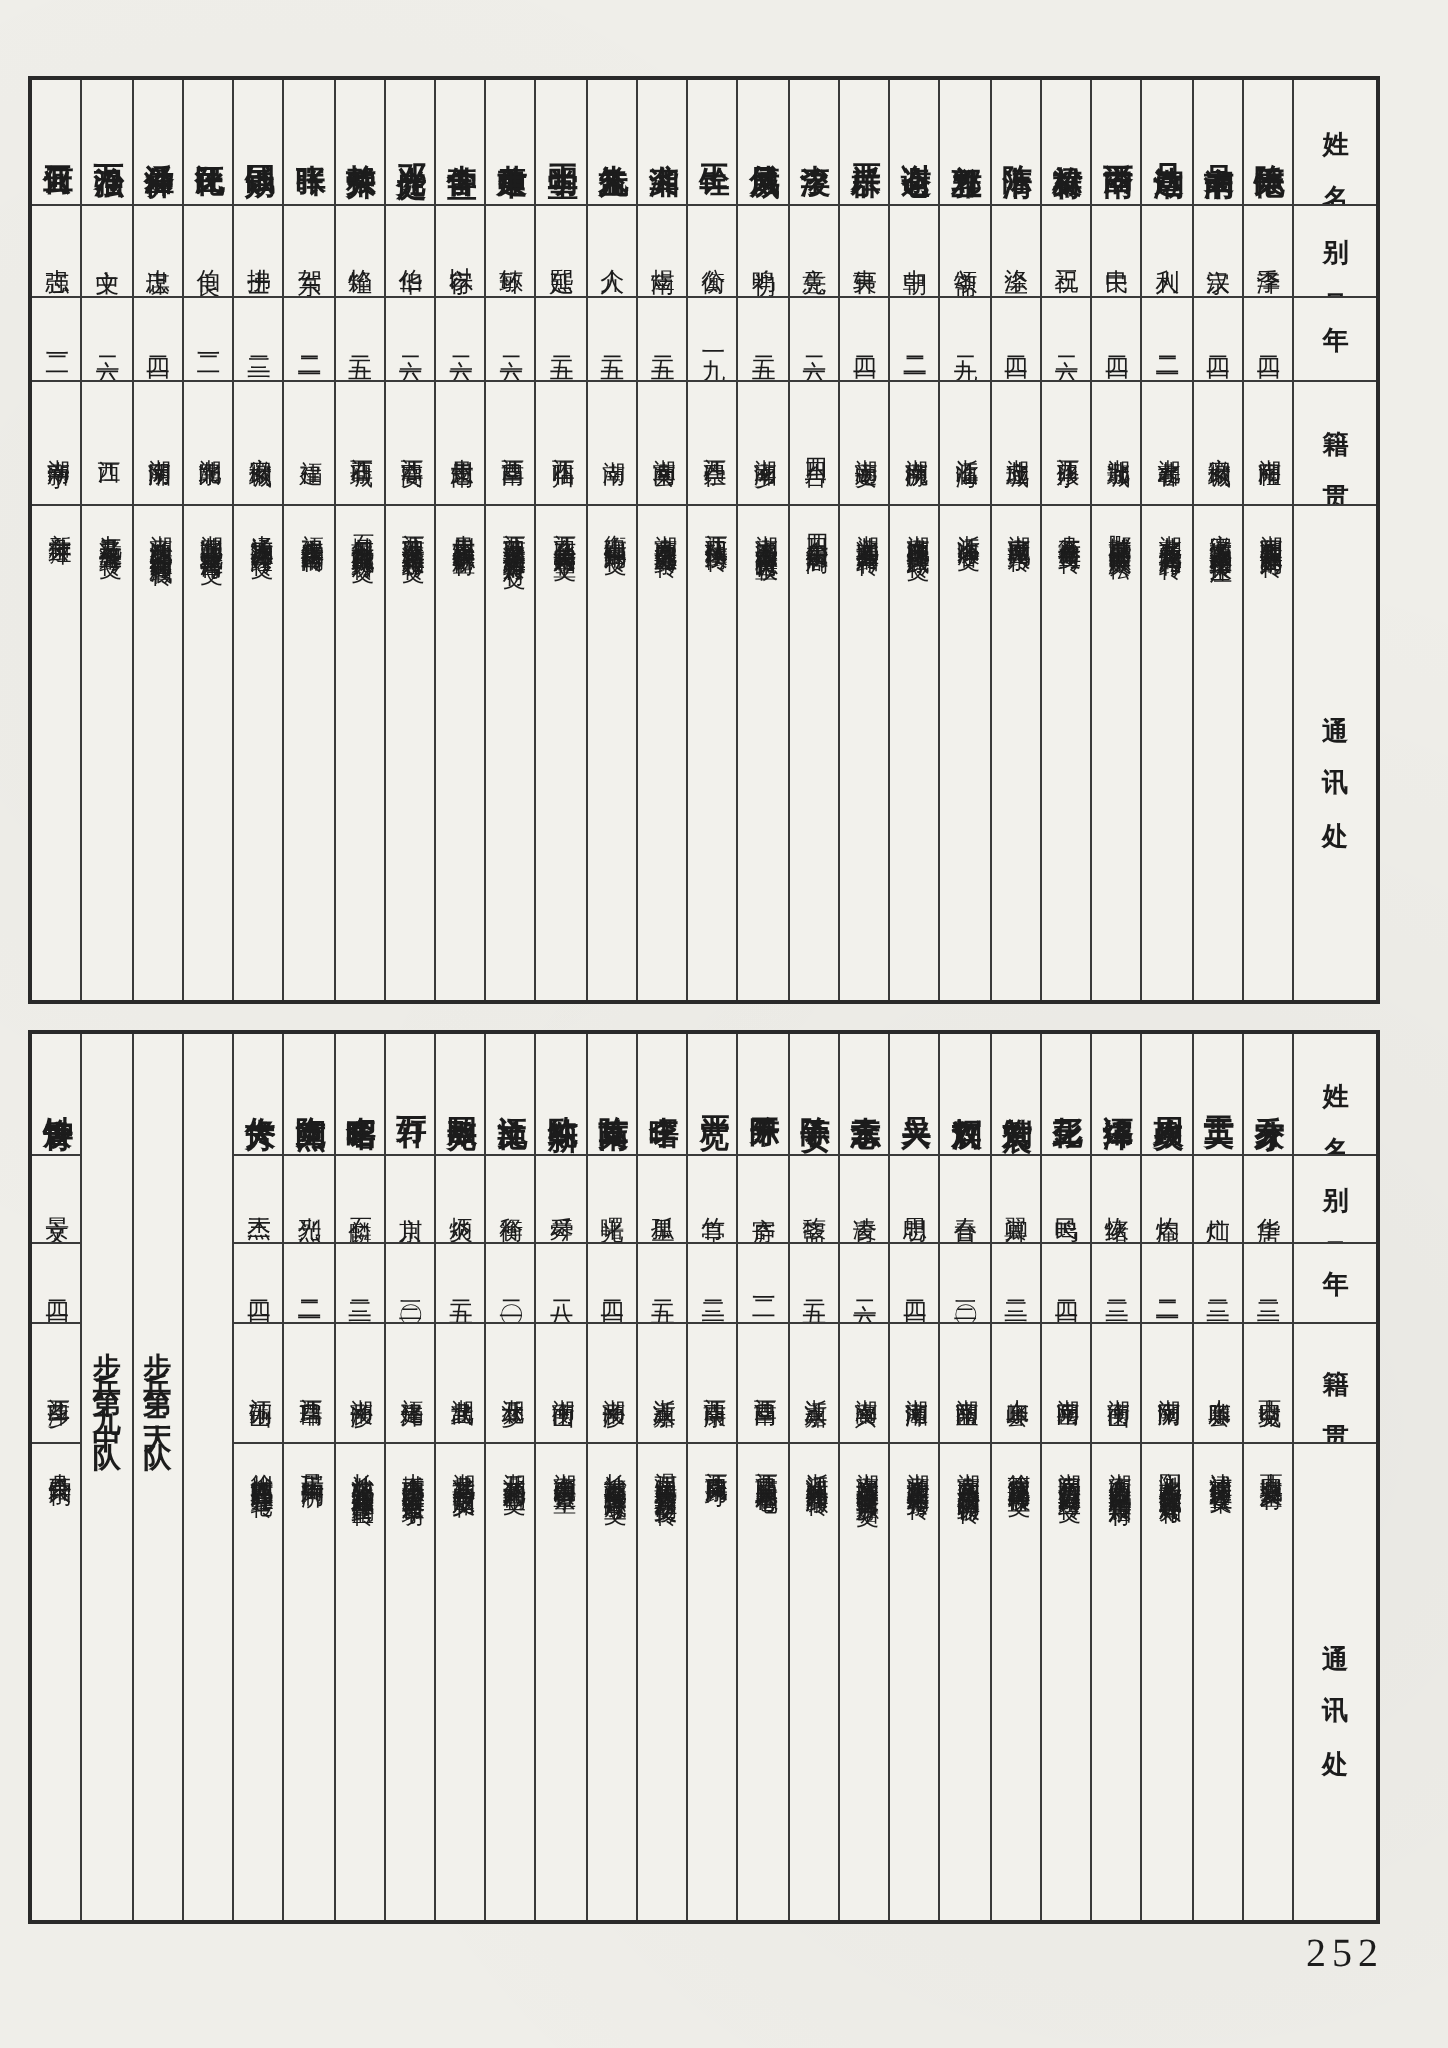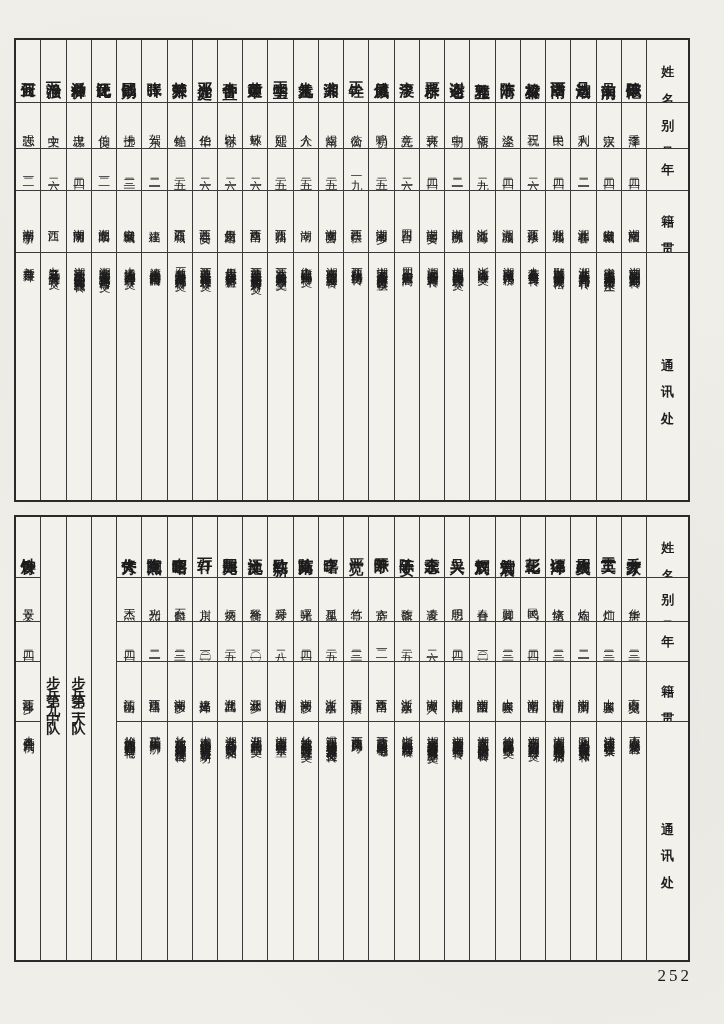--- a/index.html
+++ b/index.html
@@ -66,21 +66,21 @@
   .cell.fullspan {
     flex:1 1 auto; border-top:none;
     font-size:14px; font-weight:700; letter-spacing:9px;
     justify-content:flex-start; padding-top:148px;
   }
   .cell.blank { flex:1 1 auto; border-top:none; }
 
   .page-number {
     position:absolute; right:32px; top:966px;
     font-family:"Liberation Serif", serif;
-    font-size:17px; letter-spacing:3px; color:#1c1c1c;
+    font-size:20px; letter-spacing:3px; color:#1c1c1c;
   }
 </style>
 </head>
 <body>
 
 <div class="page">
   <div id="top-table" class="roster-table">
       <div class="col header-col">
         <div class="cell name">姓 名</div>
         <div class="cell alias">别 号</div>

